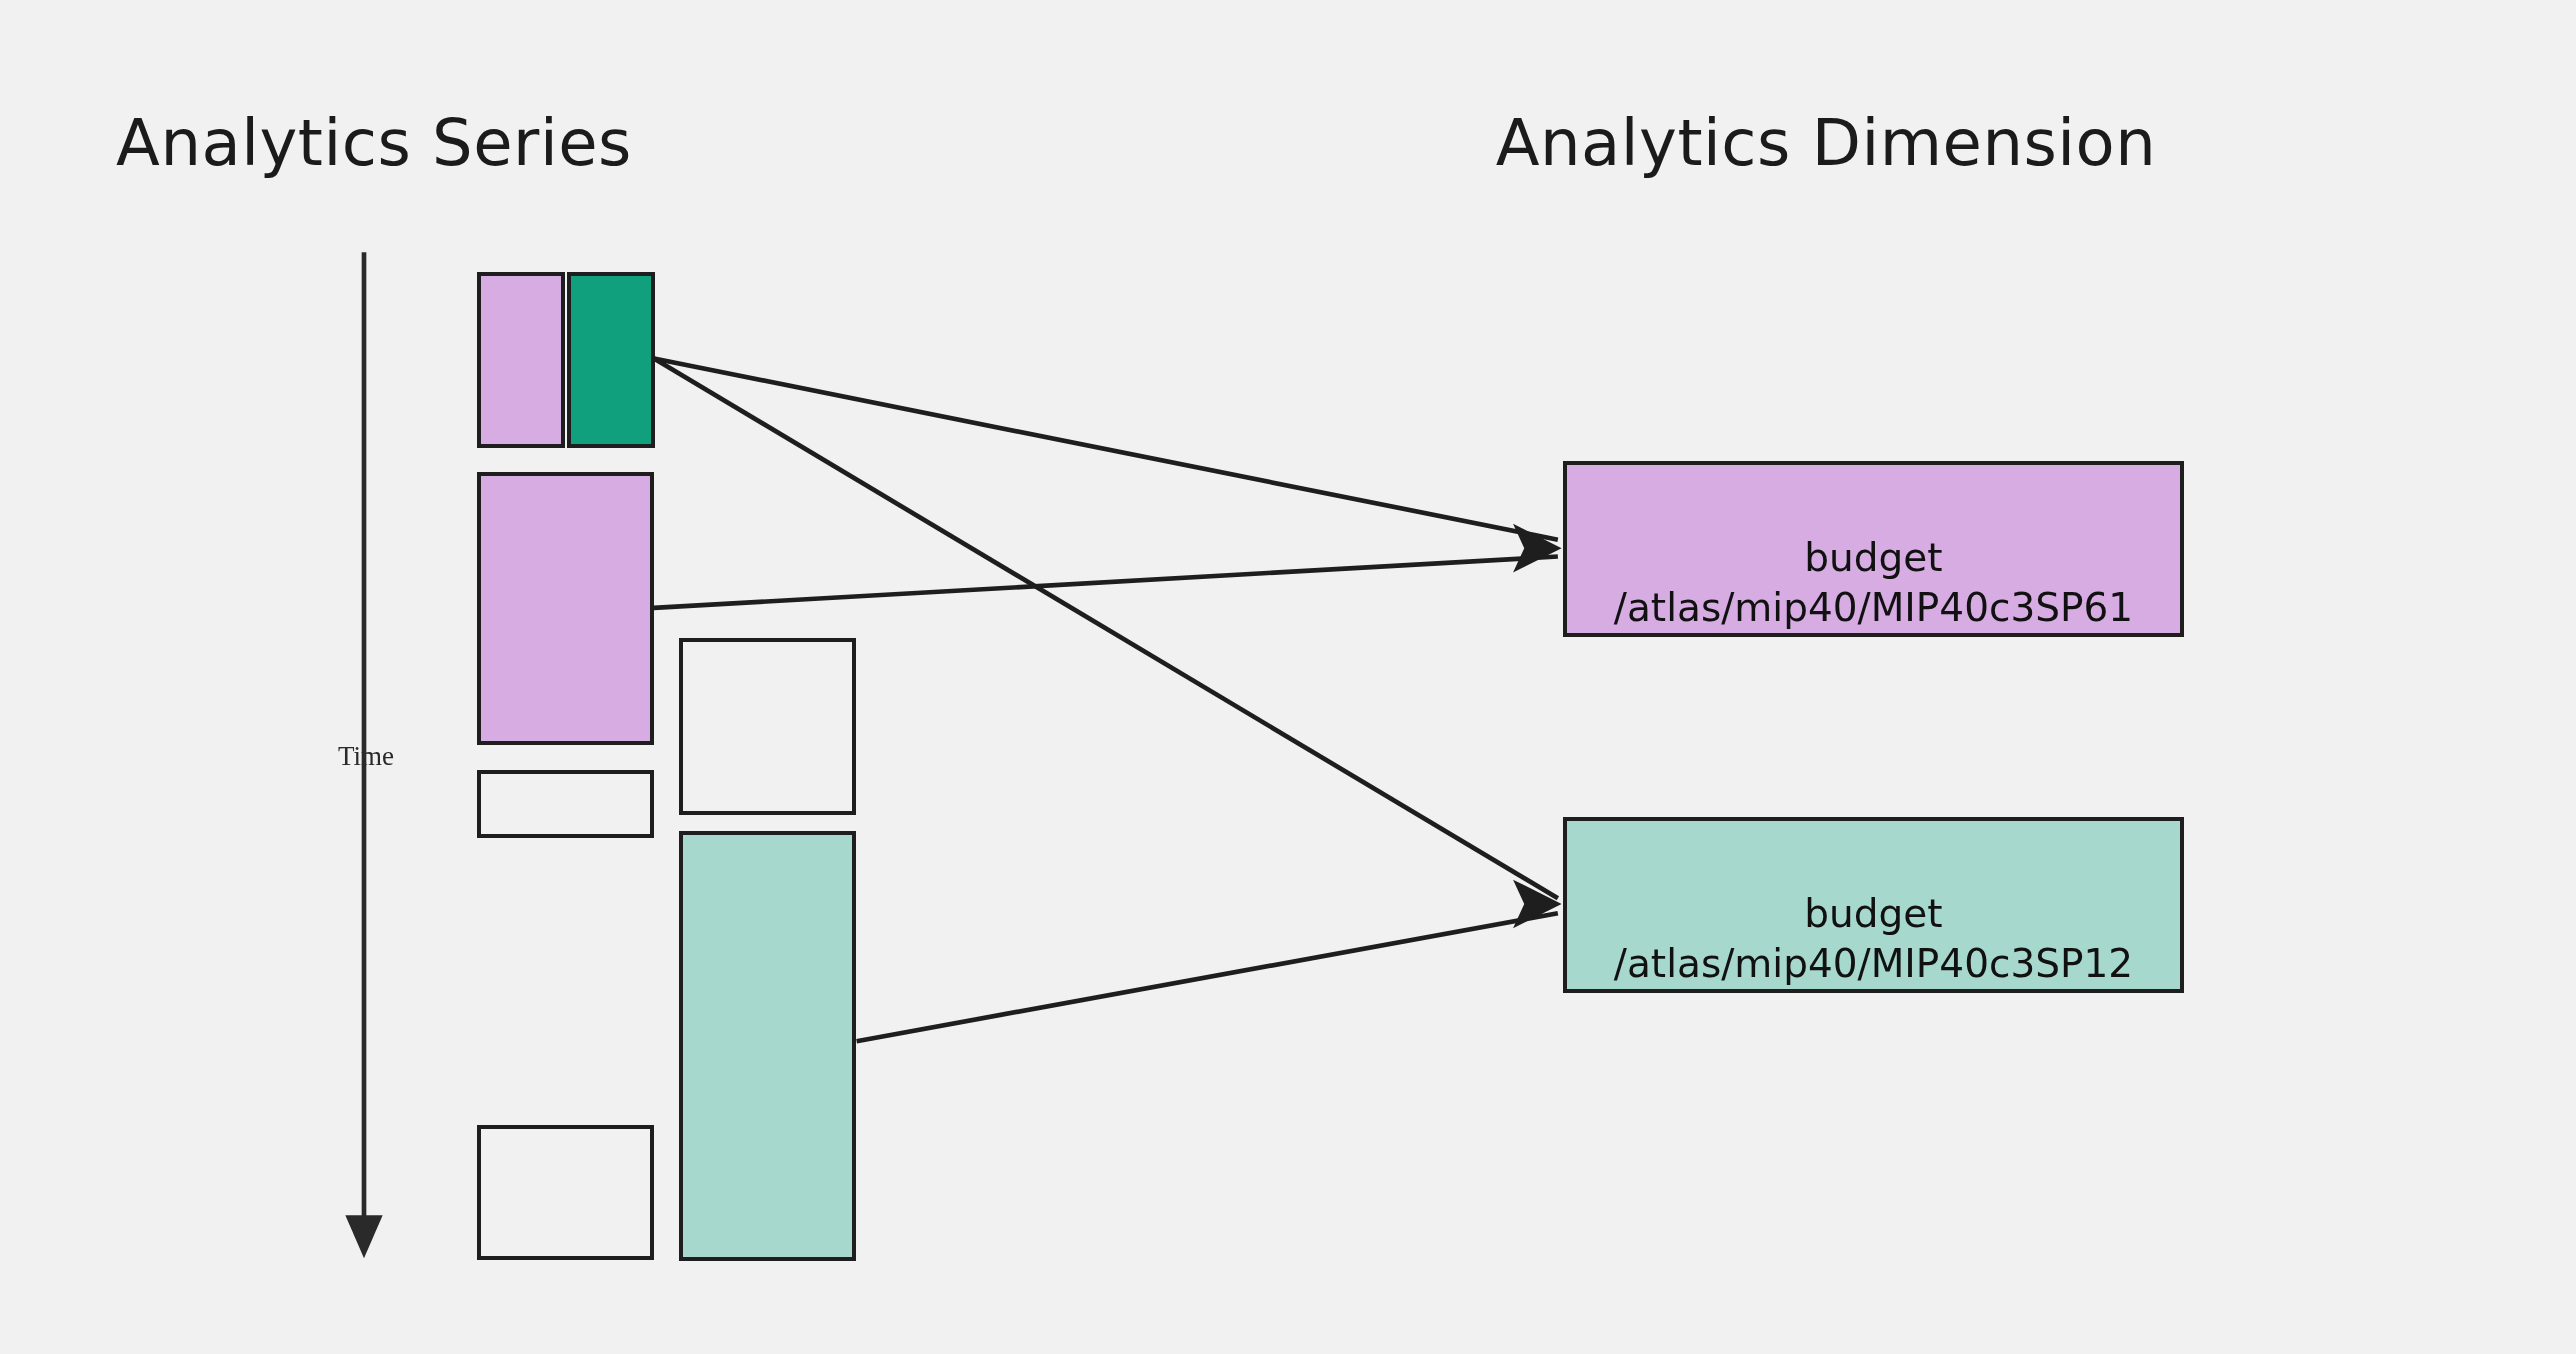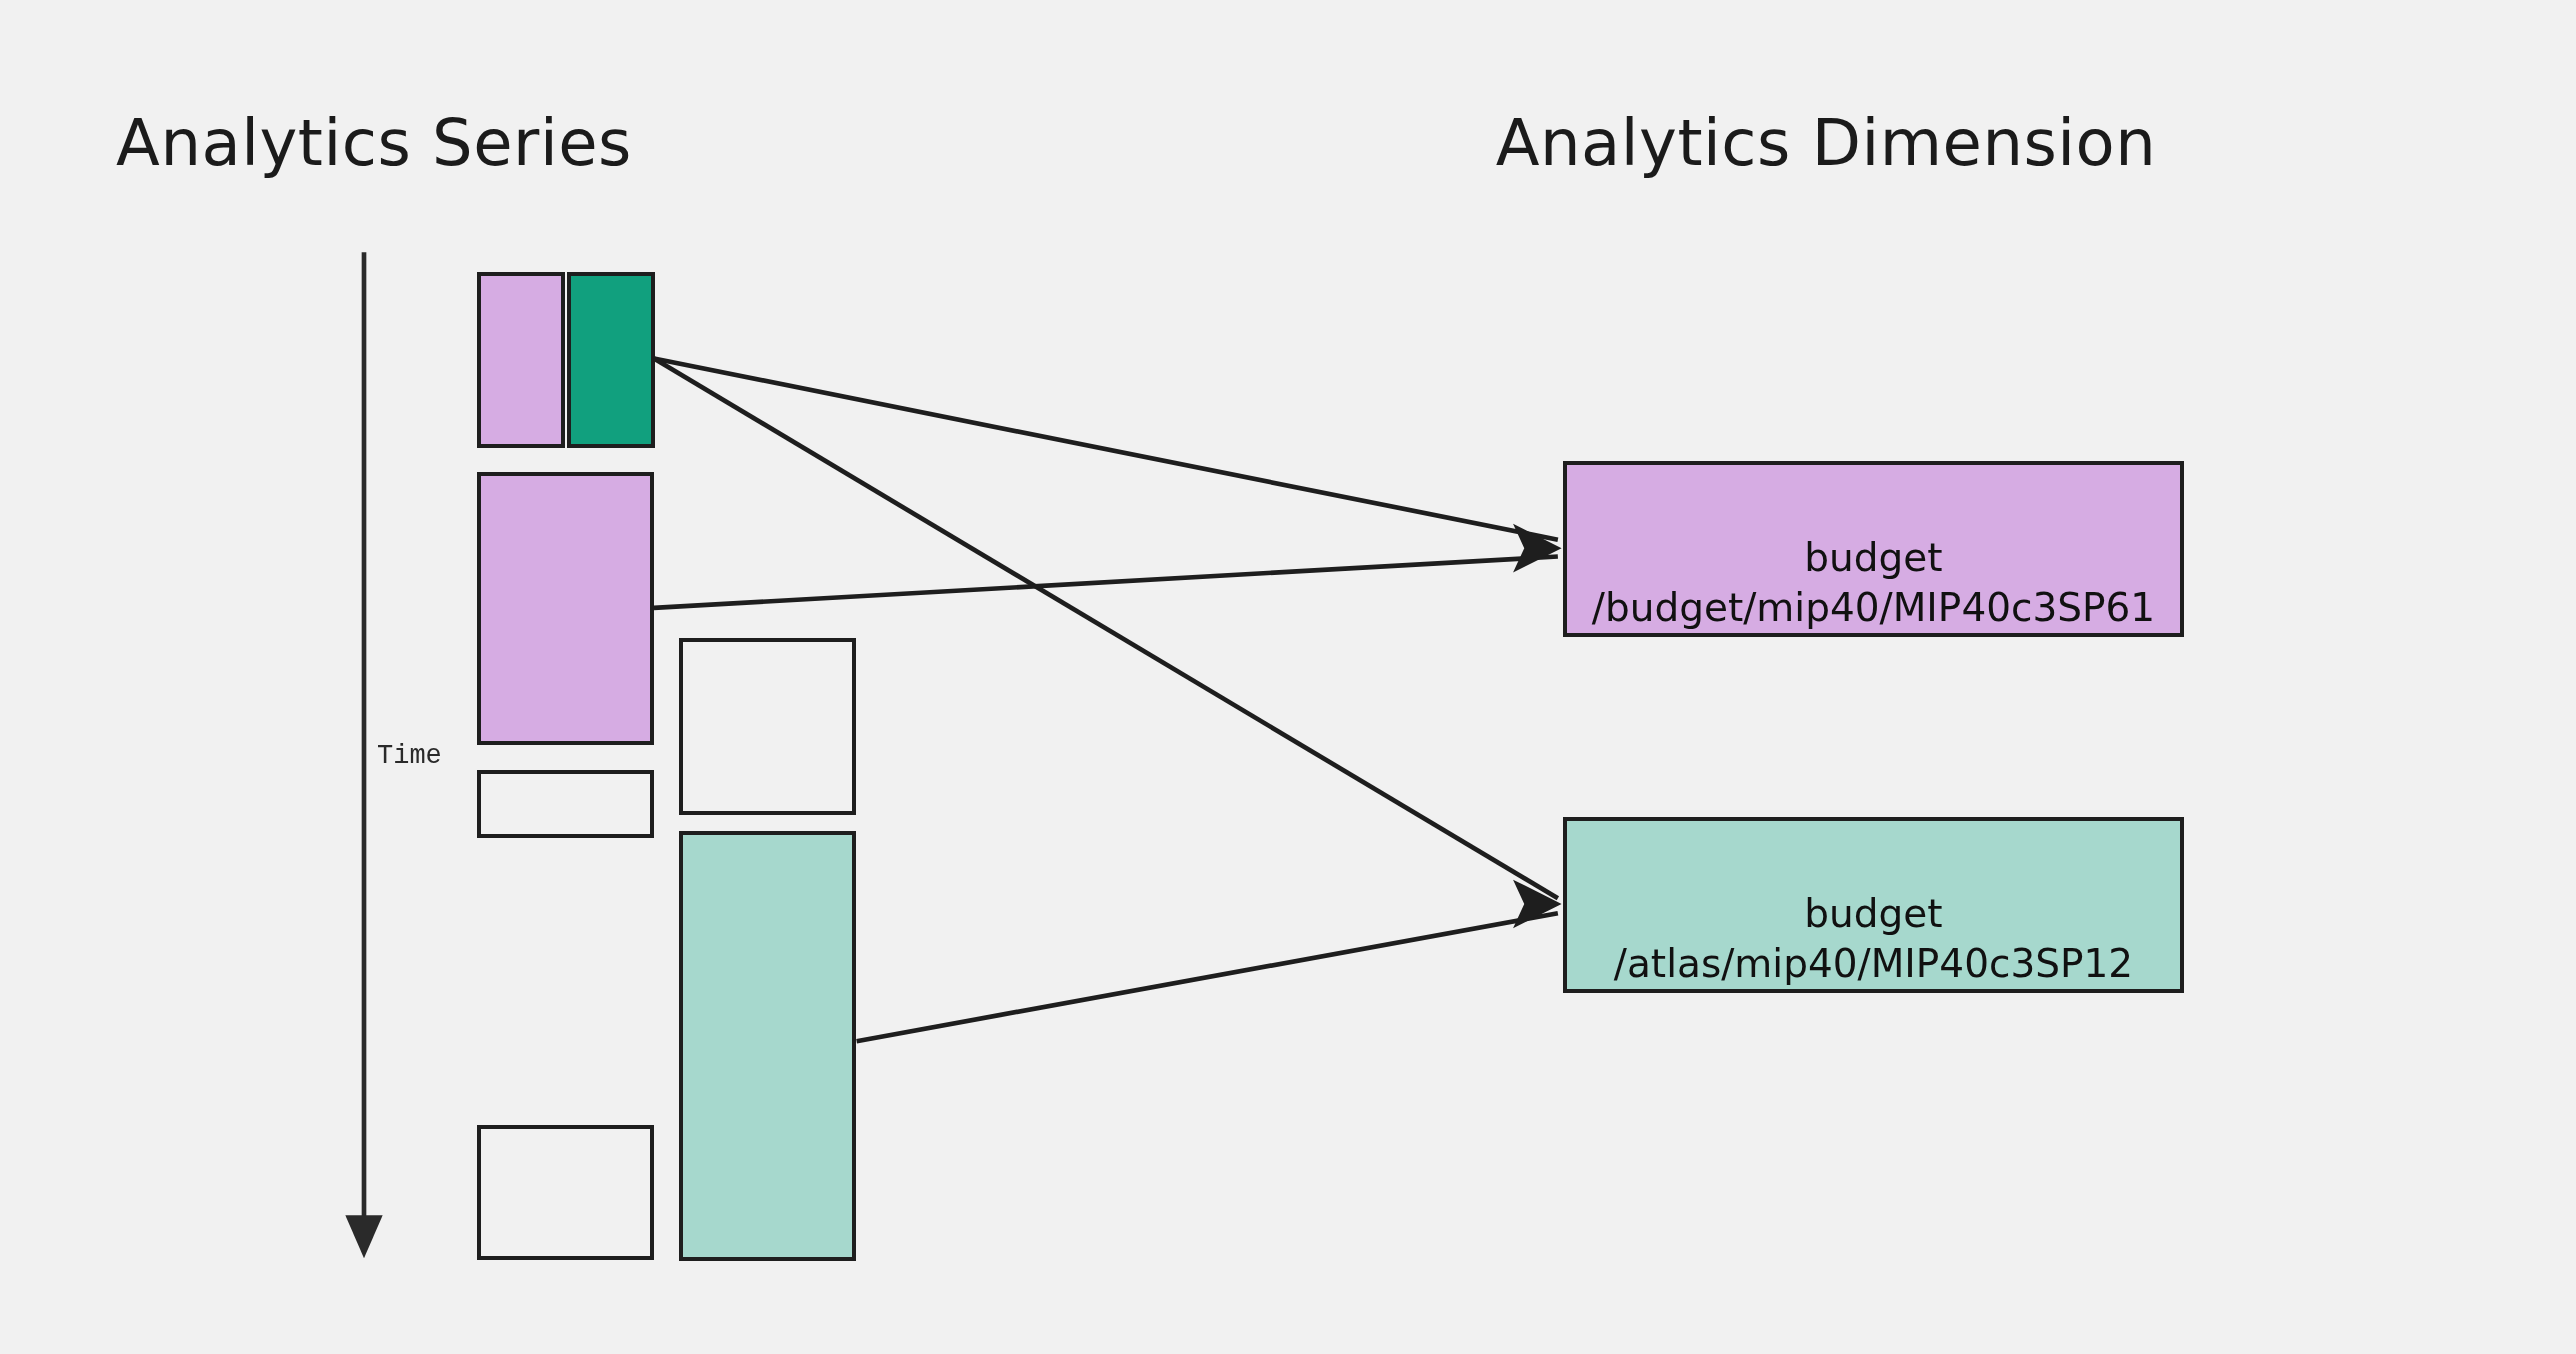--- a/index.html
+++ b/index.html
@@ -64,22 +64,21 @@
     width: 112px;
     height: 1027px;
     pointer-events: none;
   }
   #time-label {
     position: absolute;
     left: 338px;
     top: 741px;
     font-size: 27px;
     color: #2a2a2a;
-    font-family: Liberation Mono, monospace;
-    margin-left: 39px;
+    font-family: Liberation Serif, serif;
   }
   #links {
     position: absolute;
     left: 0;
     top: 0;
     width: 2576px;
     height: 1354px;
     pointer-events: none;
   }
 </style>
@@ -103,21 +102,21 @@
       <div class="bar" id="bar-2-purple" style="left: 477px; top: 472px; width: 177px; height: 273px; background: rgb(214, 172, 227); border-color: rgb(30, 30, 30);"></div>
       <div class="bar" id="bar-3-empty" style="left: 477px; top: 770px; width: 177px; height: 68px; background: transparent; border-color: rgb(30, 30, 30);"></div>
       <div class="bar" id="bar-4-empty" style="left: 679px; top: 638px; width: 177px; height: 177px; background: transparent; border-color: rgb(30, 30, 30);"></div>
       <div class="bar" id="bar-5-mint" style="left: 679px; top: 831px; width: 177px; height: 430px; background: rgb(166, 216, 205); border-color: rgb(30, 30, 30);"></div>
       <div class="bar" id="bar-6-empty" style="left: 477px; top: 1125px; width: 177px; height: 135px; background: transparent; border-color: rgb(30, 30, 30);"></div>
     </div>
 
   <div id="dims-layer">
       <div class="dim-box" id="dimension-budget-sp61" style="left: 1563px; top: 461px; width: 621px; height: 176px; background: rgb(214, 172, 227); border-color: rgb(30, 30, 30);">
         <div class="dim-line">budget</div>
-        <div class="dim-line">/budget/mip40/MIP40c3SP61</div>
+        <div class="dim-line">/atlas/mip40/MIP40c3SP61</div>
       </div>
       <div class="dim-box" id="dimension-budget-sp12" style="left: 1563px; top: 817px; width: 621px; height: 176px; background: rgb(166, 216, 205); border-color: rgb(30, 30, 30);">
         <div class="dim-line">budget</div>
         <div class="dim-line">/atlas/mip40/MIP40c3SP12</div>
       </div>
     </div>
 
   <svg id="links" viewBox="0 0 2758 1450">
       <line x1="700" y1="384" x2="1668" y2="578" stroke="#1e1e1e" stroke-width="5" id="link-bar1teal-to-sp61"></line>
       <line x1="700" y1="384" x2="1668" y2="962" stroke="#1e1e1e" stroke-width="5" id="link-bar1teal-to-sp12"></line>

